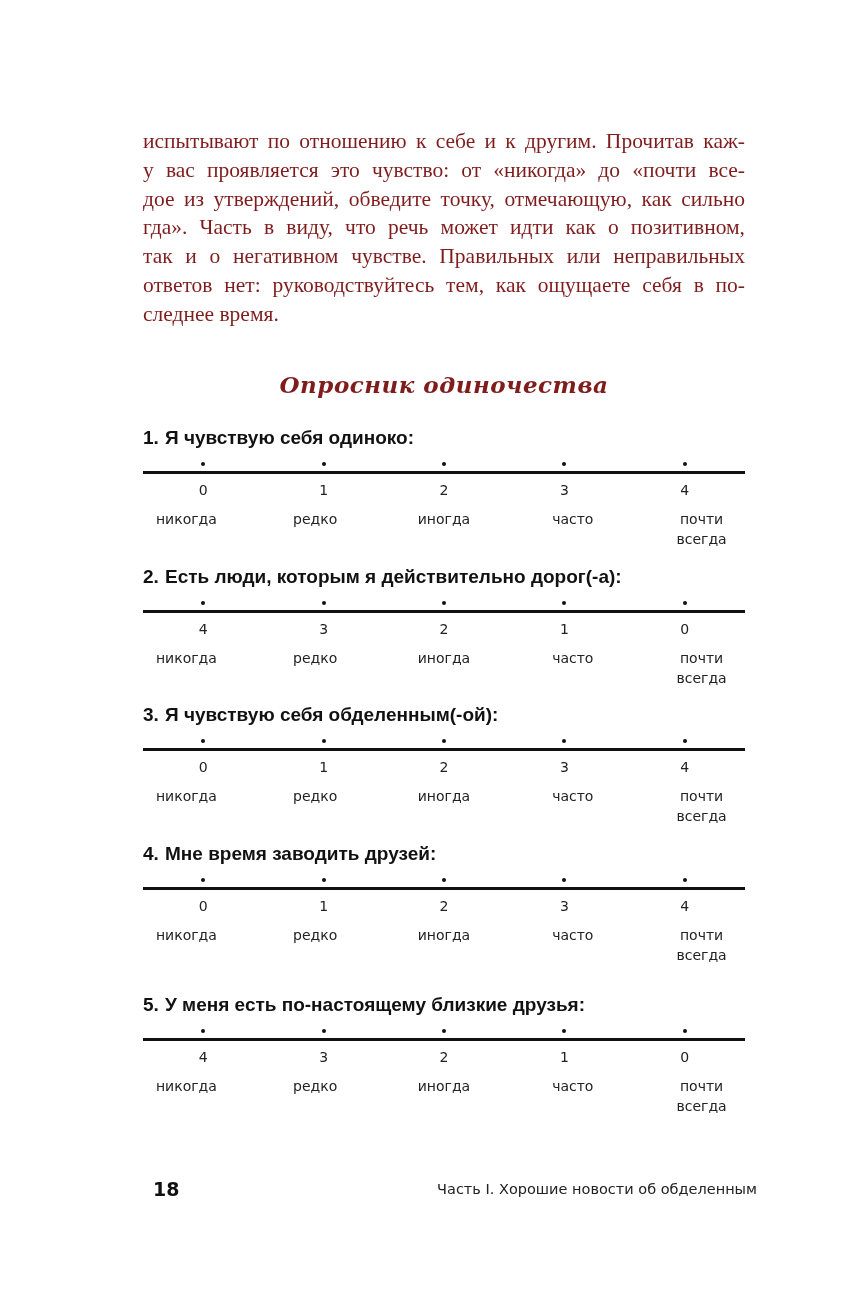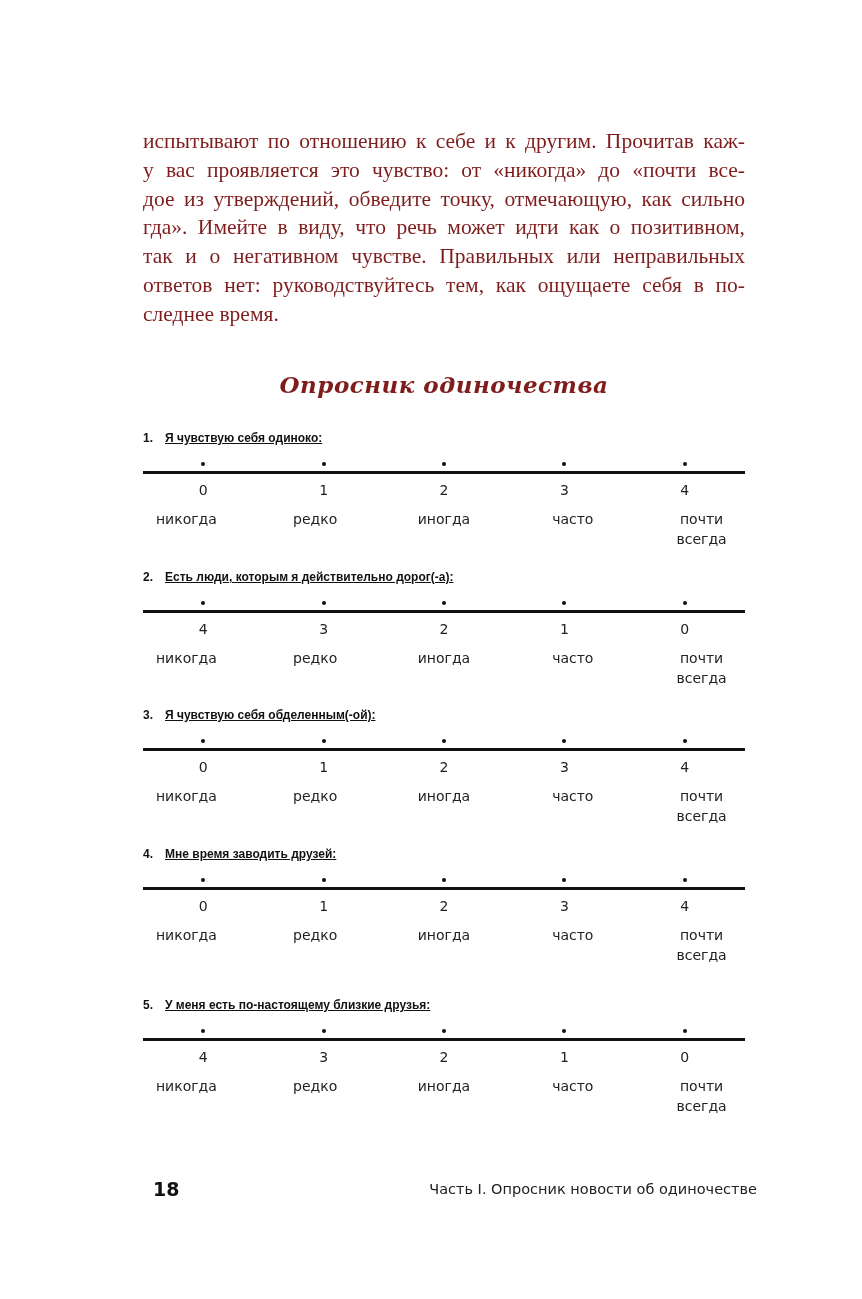--- a/index.html
+++ b/index.html
@@ -55,25 +55,24 @@
       color: #7f1d1d;
     }
     .question {
       position: absolute;
       left: 0;
       width: 602px;
     }
     .q-label {
       font-family: "Liberation Sans", "DejaVu Sans", sans-serif;
       font-weight: bold;
-      font-size: 12px;
+      font-size: 19px;
       color: #111;
       height: 20px;
       line-height: 20px;
-      text-decoration: underline;
     }
     .q-num {
       display: inline-block;
       width: 22px;
     }
     .scale {
       position: relative;
       width: 602px;
       margin-top: 6px;
     }
@@ -143,21 +142,21 @@
   </style>
 </head>
 <body>
 
 <div class="page">
 
   <div class="body-text">
     <span class="line">испытывают по отношению к себе и к другим. Прочитав каж-</span>
     <span class="line">у вас проявляется это чувство: от «никогда» до «почти все-</span>
     <span class="line">дое из утверждений, обведите точку, отмечающую, как сильно</span>
-    <span class="line">гда». Имейте в виду, что речь может идти как о позитивном,</span>
+    <span class="line">гда». Часть в виду, что речь может идти как о позитивном,</span>
     <span class="line">так и о негативном чувстве. Правильных или неправильных</span>
     <span class="line">ответов нет: руководствуйтесь тем, как ощущаете себя в по-</span>
     <span class="line last">следнее время.</span>
   </div>
 
   <div class="section-title">Опросник одиночества</div>
 
   <div class="question" style="top:428px;">
     <div class="q-label">
       <span class="q-num">1.</span><span>Я чувствую себя одиноко:</span>
@@ -303,16 +302,16 @@
         <div class="cell">редко</div>
         <div class="cell">иногда</div>
         <div class="cell">часто</div>
         <div class="cell">почти всегда</div>
       </div>
     </div>
   </div>
 
   <div class="footer">
     <span class="page-number">18</span>
-    <span class="running-header">Часть I. Опросник новости об одиночестве</span>
+    <span class="running-header">Часть I. Хорошие новости об обделенным</span>
   </div>
 
 </div>
 
 </body></html>

